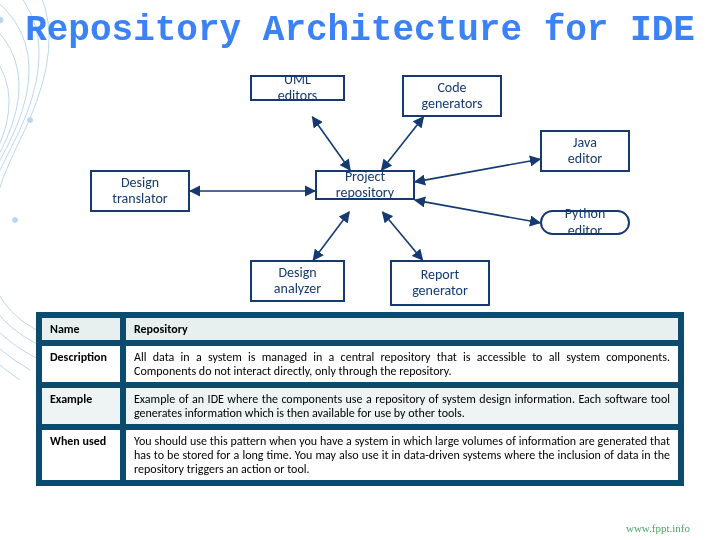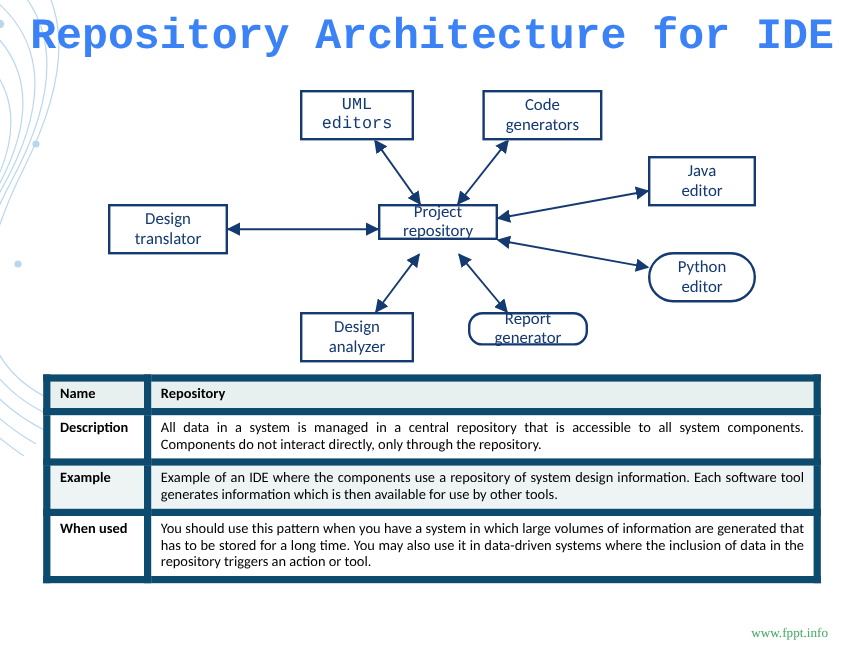--- a/index.html
+++ b/index.html
@@ -91,35 +91,35 @@
       </marker>
     </defs>
   <line x1="227.42105263157896" y1="47" x2="265.07894736842104" y2="100" stroke="#153a72" stroke-width="1.6" marker-end="url(#ah)" marker-start="url(#ah)"></line>
       <line x1="338.42105263157896" y1="47" x2="296.57894736842104" y2="100" stroke="#153a72" stroke-width="1.6" marker-end="url(#ah)" marker-start="url(#ah)"></line>
       <line x1="105" y1="121" x2="230" y2="121" stroke="#153a72" stroke-width="1.6" marker-end="url(#ah)" marker-start="url(#ah)"></line>
       <line x1="455" y1="89.18181818181819" x2="330" y2="111.9090909090909" stroke="#153a72" stroke-width="1.6" marker-end="url(#ah)" marker-start="url(#ah)"></line>
       <line x1="455" y1="152.8181818181818" x2="330" y2="130.0909090909091" stroke="#153a72" stroke-width="1.6" marker-end="url(#ah)" marker-start="url(#ah)"></line>
       <line x1="228.25" y1="190" x2="264.25" y2="142" stroke="#153a72" stroke-width="1.6" marker-end="url(#ah)" marker-start="url(#ah)"></line>
       <line x1="337.5" y1="190" x2="297.5" y2="142" stroke="#153a72" stroke-width="1.6" marker-end="url(#ah)" marker-start="url(#ah)"></line>
     </svg>
-<div class="node" style="left: 165px; top: 5px; width: 95px; height: 42px; white-space: pre-line; font-family: Liberation Mono, monospace;">UML
+<div class="node" style="left: 165px; top: 5px; width: 95px; height: 26px; white-space: pre-line;">UML
 editors</div>
     <div class="node" style="left: 305px; top: 5px; width: 100px; height: 42px; white-space: pre-line; margin-left: 12px;">Code
 generators</div>
     <div class="node" style="left: 5px; top: 100px; width: 100px; height: 42px; white-space: pre-line;">Design
 translator</div>
     <div class="node" style="left: 230px; top: 100px; width: 100px; height: 30px; white-space: pre-line;">Project
 repository</div>
     <div class="node" style="left: 455px; top: 60px; width: 90px; height: 42px; white-space: pre-line;">Java
 editor</div>
-    <div class="node" style="left: 455px; top: 140px; width: 90px; height: 42px; white-space: pre-line; border-radius: 21px;">Python
+    <div class="node" style="left: 455px; top: 140px; width: 90px; height: 25px; white-space: pre-line; border-radius: 21px;">Python
 editor</div>
     <div class="node" style="left: 165px; top: 190px; width: 95px; height: 42px; white-space: pre-line;">Design
 analyzer</div>
-    <div class="node" style="left: 305px; top: 190px; width: 100px; height: 28px; white-space: pre-line; border-radius: 12px;">Report
+    <div class="node" style="left: 305px; top: 190px; width: 100px; height: 46px; white-space: pre-line;">Report
 generator</div>
   </div>
 
 <div class="tablewrap">
   <table>
     <thead>
       <tr>
         <th>Name</th>
         <td style="font-weight:700">Repository</td>
       </tr>

